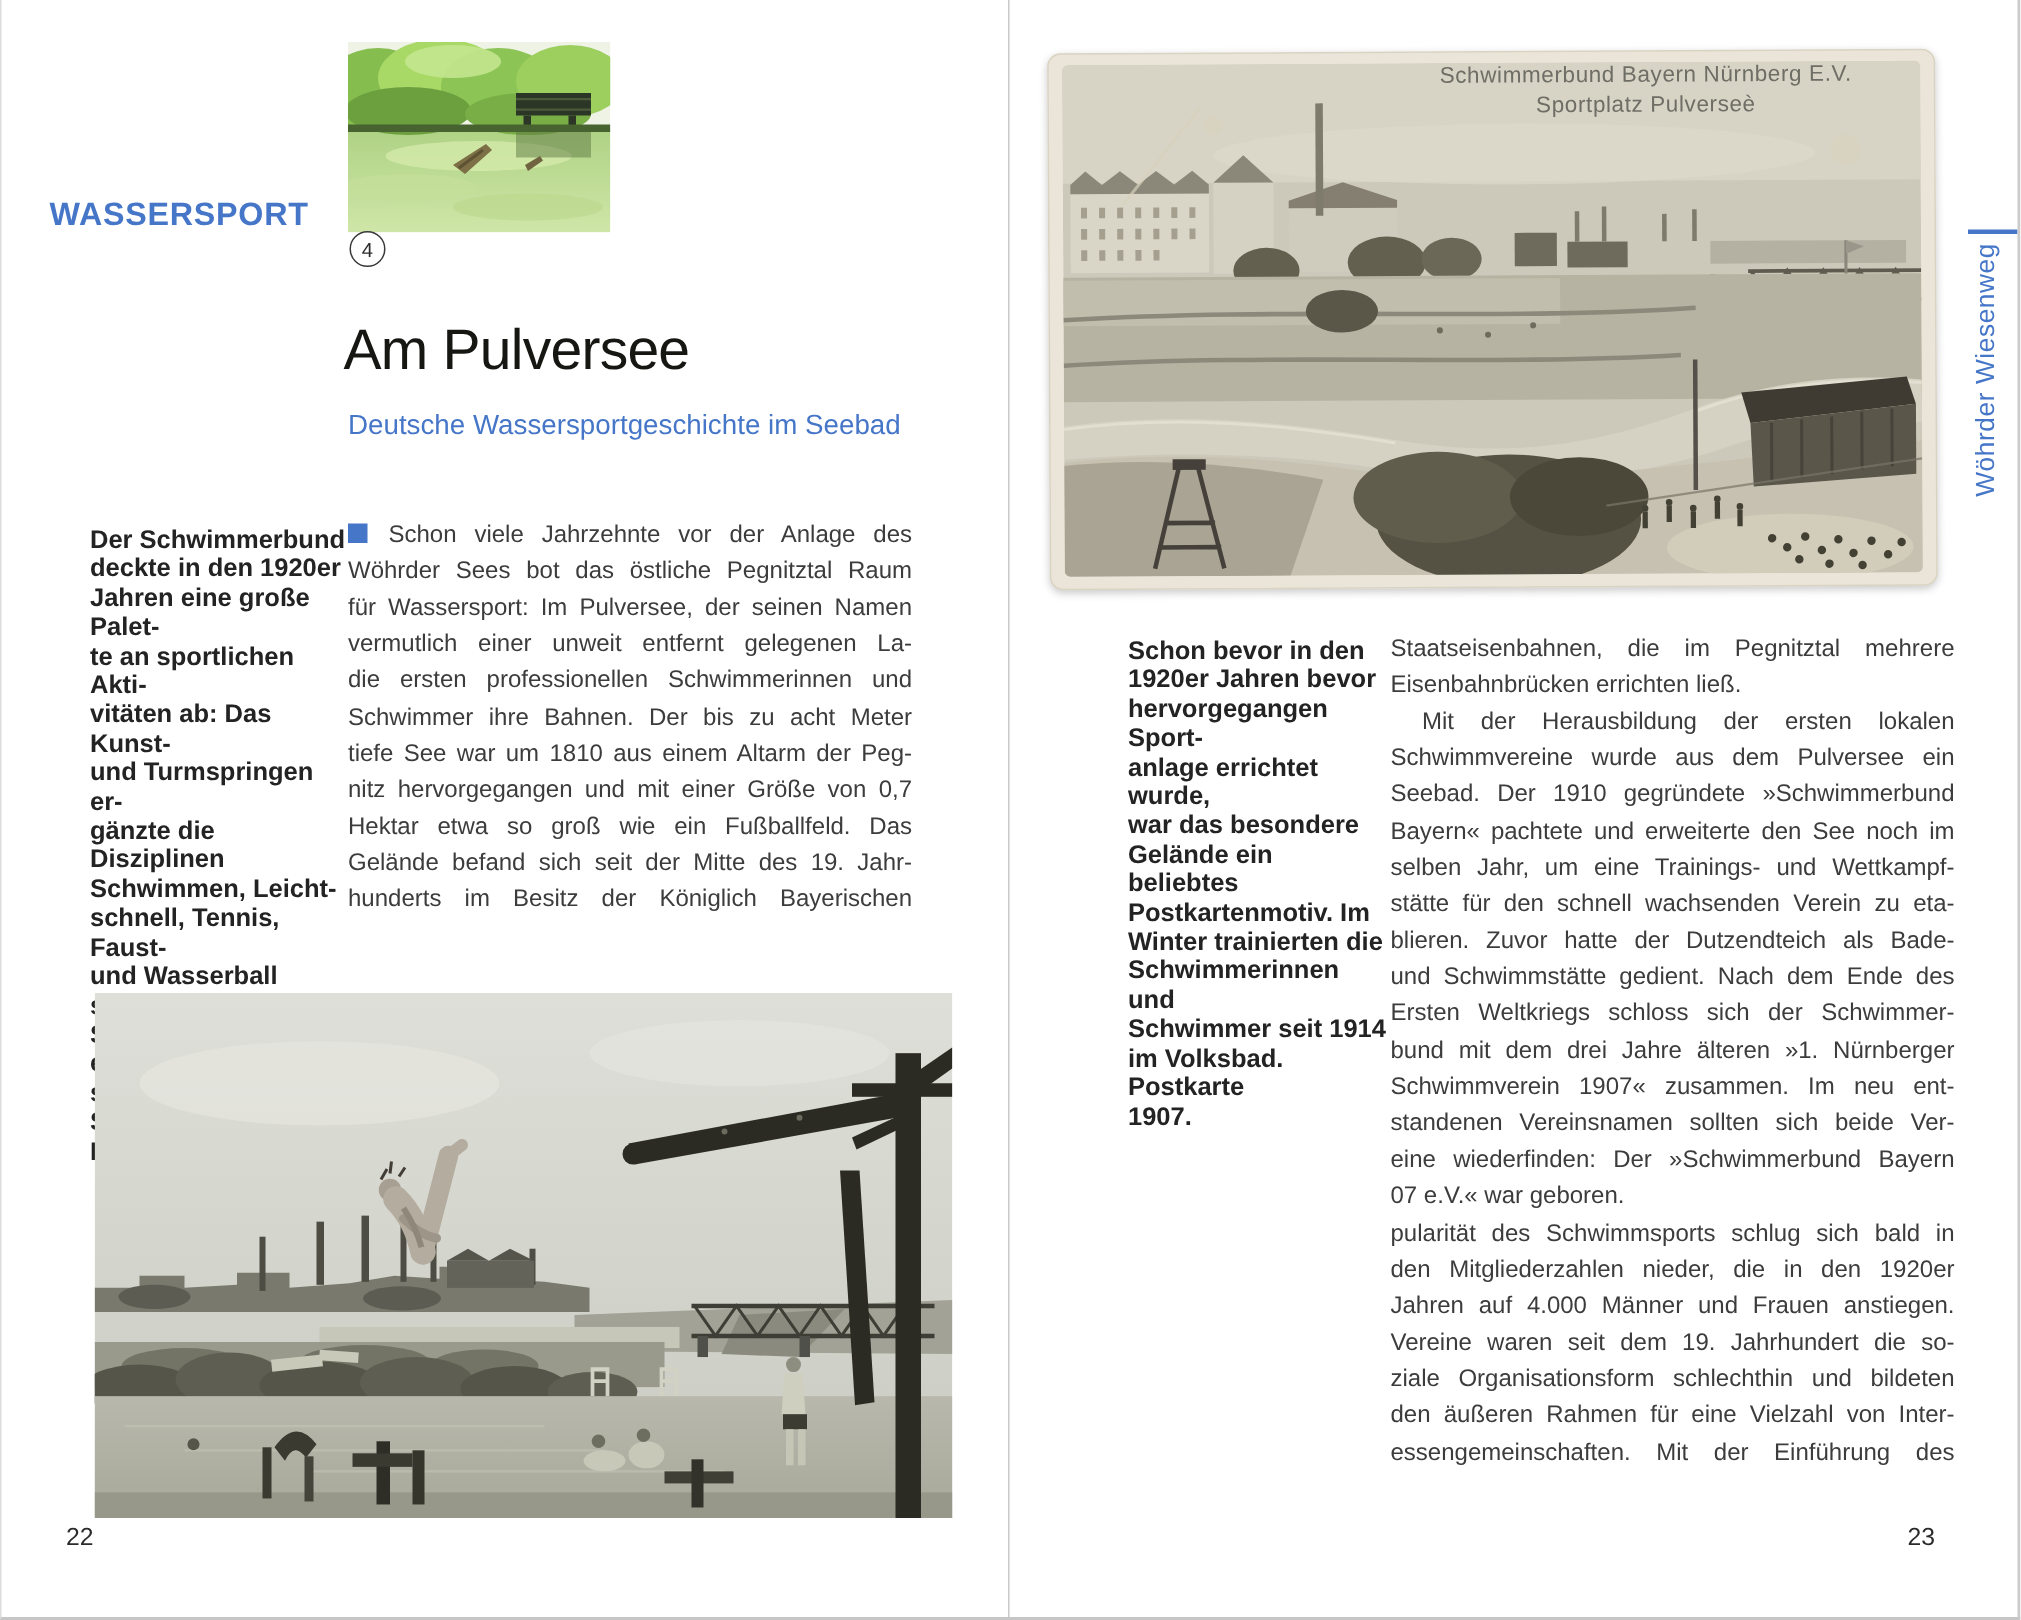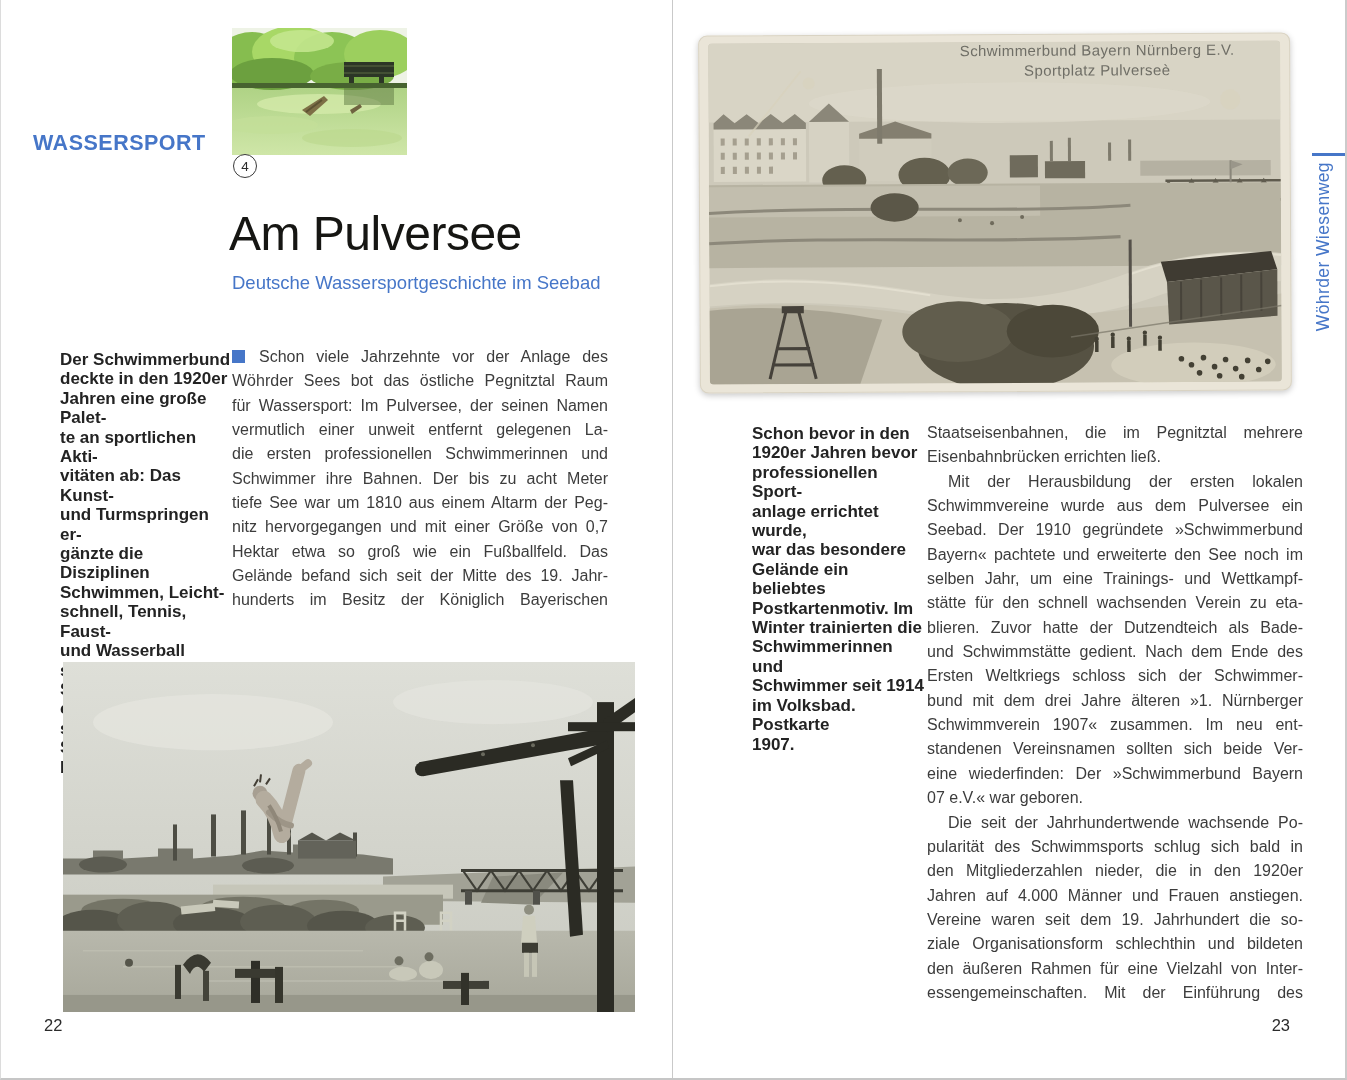--- a/index.html
+++ b/index.html
@@ -16,21 +16,21 @@
   .abs { position:absolute; }
 
   
   .section-label { left:33px; top:131px; font-size:21.5px; font-weight:bold;
                    letter-spacing:.5px; color:var(--accent); }
   .thumb { left:232px; top:28px; width:175px; height:127px; overflow:hidden; }
   .thumb svg { display:block; width:100%; height:100%; }
   .num-badge { left:233px; top:154px; width:24px; height:24px; border:1.6px solid #3a3a3a;
                border-radius:50%; font-size:13.5px; color:#2b2b2b; display:flex;
                align-items:center; justify-content:center; background:#fff; }
-  .chapter-title { left:229px; top:208px; font-size:48px; line-height:52px; color:#161613; letter-spacing:-.5px; }
+  .chapter-title { left:229px; top:208px; font-size:38px; line-height:52px; color:#161613; letter-spacing:-.5px; }
   .chapter-subtitle { left:232px; top:272px; font-size:18.5px; color:var(--accent); }
 
   
   .caption { width:172px; font-size:17px; line-height:19.4px; font-weight:bold; color:#232323; }
   .caption .tline { text-align:left; }
 
   
   .bodycol { width:376px; font-size:16px; line-height:24.35px; color:#3c3c3c; }
   .bodycol .tline { text-align:justify; text-align-last:justify; white-space:normal; }
   .bodycol .tline.lastline { text-align-last:left; }
@@ -390,21 +390,21 @@
 
       <circle cx="520" cy="58" r="10" fill="#d8d2bd" opacity=".6"></circle>
       <circle cx="100" cy="40" r="6" fill="#d8d2bd" opacity=".6"></circle>
       <path d="M40 92 L92 28" stroke="#d8d2bd" stroke-width="2" opacity=".7"></path>
     </svg>
   </div>
 
   <div class="abs caption" style="left:752px; top:424px;">
       <div class="tline">Schon bevor in den</div>
       <div class="tline">1920er Jahren bevor</div>
-      <div class="tline">professionellen Sport-</div>
+      <div class="tline">hervorgegangen Sport-</div>
       <div class="tline">anlage errichtet wurde,</div>
       <div class="tline">war das besondere</div>
       <div class="tline">Gelände ein beliebtes</div>
       <div class="tline">Postkartenmotiv. Im</div>
       <div class="tline">Winter trainierten die</div>
       <div class="tline">Schwimmerinnen und</div>
       <div class="tline">Schwimmer seit 1914</div>
       <div class="tline">im Volksbad. Postkarte</div>
       <div class="tline">1907.</div>
     </div>
@@ -419,21 +419,20 @@
       <div class="tline">selben Jahr, um eine Trainings- und Wettkampf-</div>
       <div class="tline">stätte für den schnell wachsenden Verein zu eta-</div>
       <div class="tline">blieren. Zuvor hatte der Dutzendteich als Bade-</div>
       <div class="tline">und Schwimmstätte gedient. Nach dem Ende des</div>
       <div class="tline">Ersten Weltkriegs schloss sich der Schwimmer-</div>
       <div class="tline">bund mit dem drei Jahre älteren »1. Nürnberger</div>
       <div class="tline">Schwimmverein 1907« zusammen. Im neu ent-</div>
       <div class="tline">standenen Vereinsnamen sollten sich beide Ver-</div>
       <div class="tline">eine wiederfinden: Der »Schwimmerbund Bayern</div>
       <div class="tline lastline">07 e.V.« war geboren.</div>
-      <div class="tline indent">Die seit der Jahrhundertwende wachsende Po-</div>
       <div class="tline">pularität des Schwimmsports schlug sich bald in</div>
       <div class="tline">den Mitgliederzahlen nieder, die in den 1920er</div>
       <div class="tline">Jahren auf 4.000 Männer und Frauen anstiegen.</div>
       <div class="tline">Vereine waren seit dem 19. Jahrhundert die so-</div>
       <div class="tline">ziale Organisationsform schlechthin und bildeten</div>
       <div class="tline">den äußeren Rahmen für eine Vielzahl von Inter-</div>
       <div class="tline">essengemeinschaften. Mit der Einführung des</div>
     </div>
 
   <div class="abs margin-tab-rule"></div>

